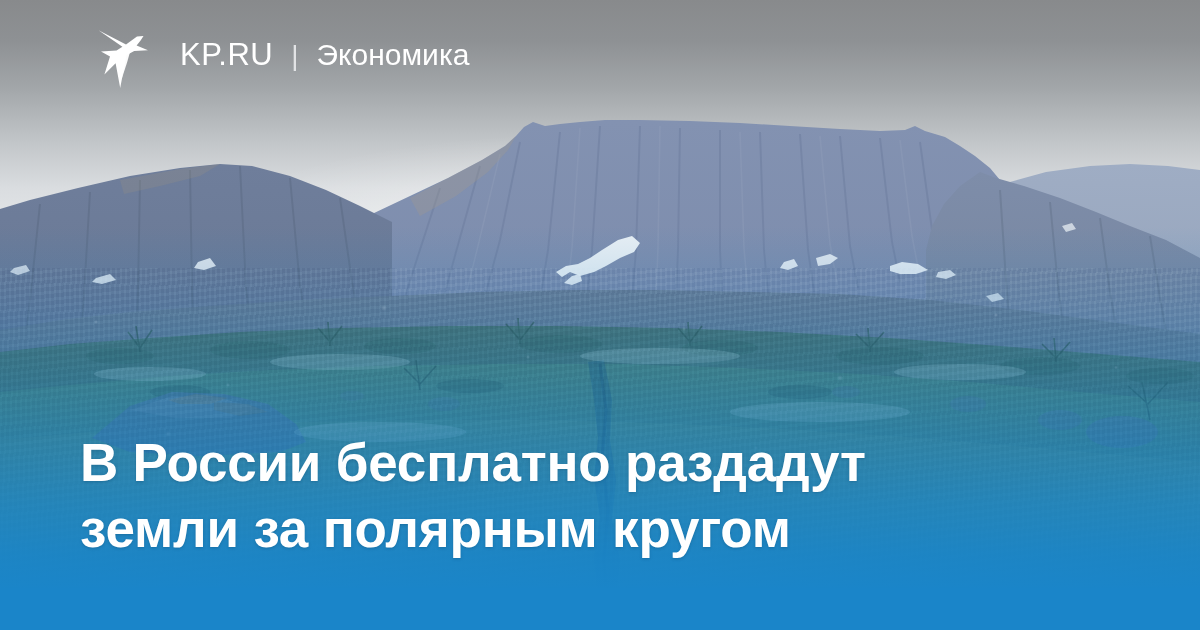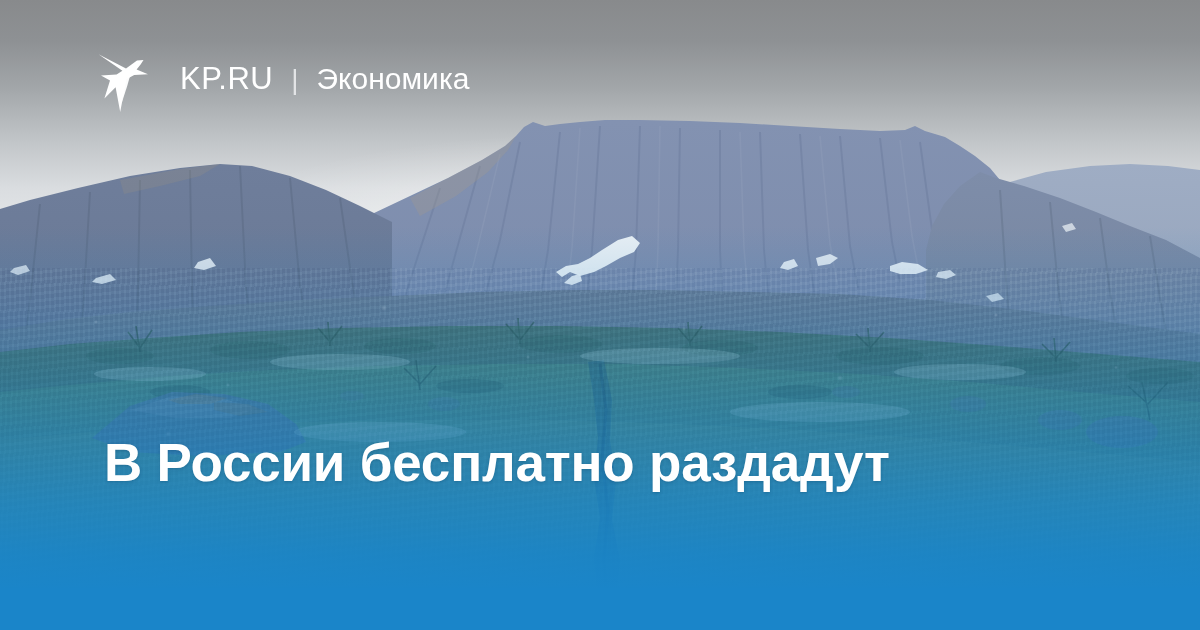--- a/index.html
+++ b/index.html
@@ -108,21 +108,21 @@
     left: 0; bottom: 0;
     width: 1200px;
     height: 42px;
     background: #1a85c9;
   }
 
   
   .header {
     position: absolute;
     left: 96px;
-    top: 46px;
+    top: 22px;
     display: flex;
     align-items: center;
     height: 66px;
   }
   .logo-mark {
     width: 62px;
     height: 66px;
     flex: 0 0 auto;
     margin-right: 22px;
   }
@@ -148,21 +148,21 @@
   }
   .brand-section {
     font-size: 30px;
     font-weight: 400;
     color: #ffffff;
   }
 
   
   .headline {
     position: absolute;
-    left: 104px;
+    left: 80px;
     top: 430px;
     width: 920px;
     color: #ffffff;
     font-size: 53px;
     line-height: 66px;
     font-weight: 700;
     letter-spacing: -0.2px;
     text-shadow: 0 1px 3px rgba(10,60,95,0.30);
   }
   .headline .ln { display: block; }
@@ -398,15 +398,16 @@
     </div>
     <div class="brand-row">
       <span class="brand-name">KP.RU</span>
       <span class="brand-sep">|</span>
       <span class="brand-section">Экономика</span>
     </div>
   </div>
 
   <div class="headline">
     <span class="ln">В России бесплатно раздадут</span>
+    <span class="ln">земли за полярным кругом</span>
   </div>
 
 </div>
 
 </body></html>

